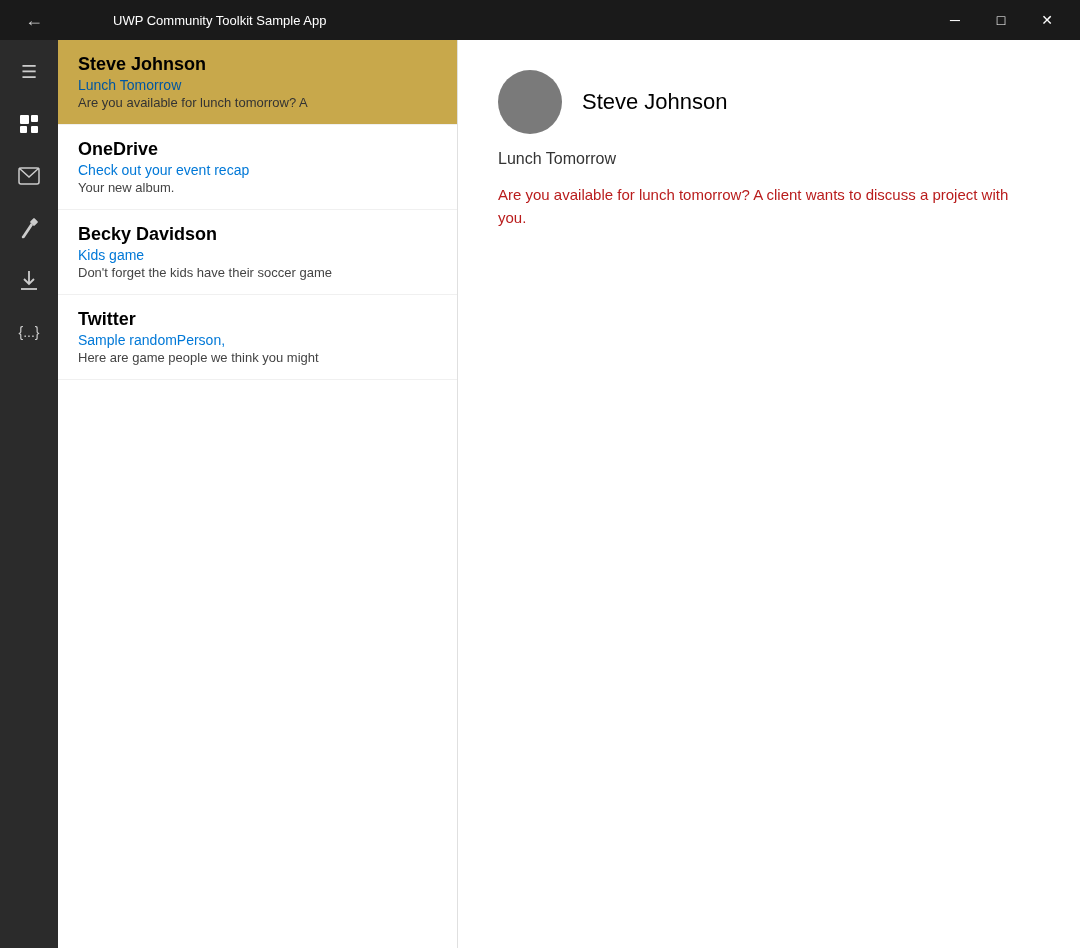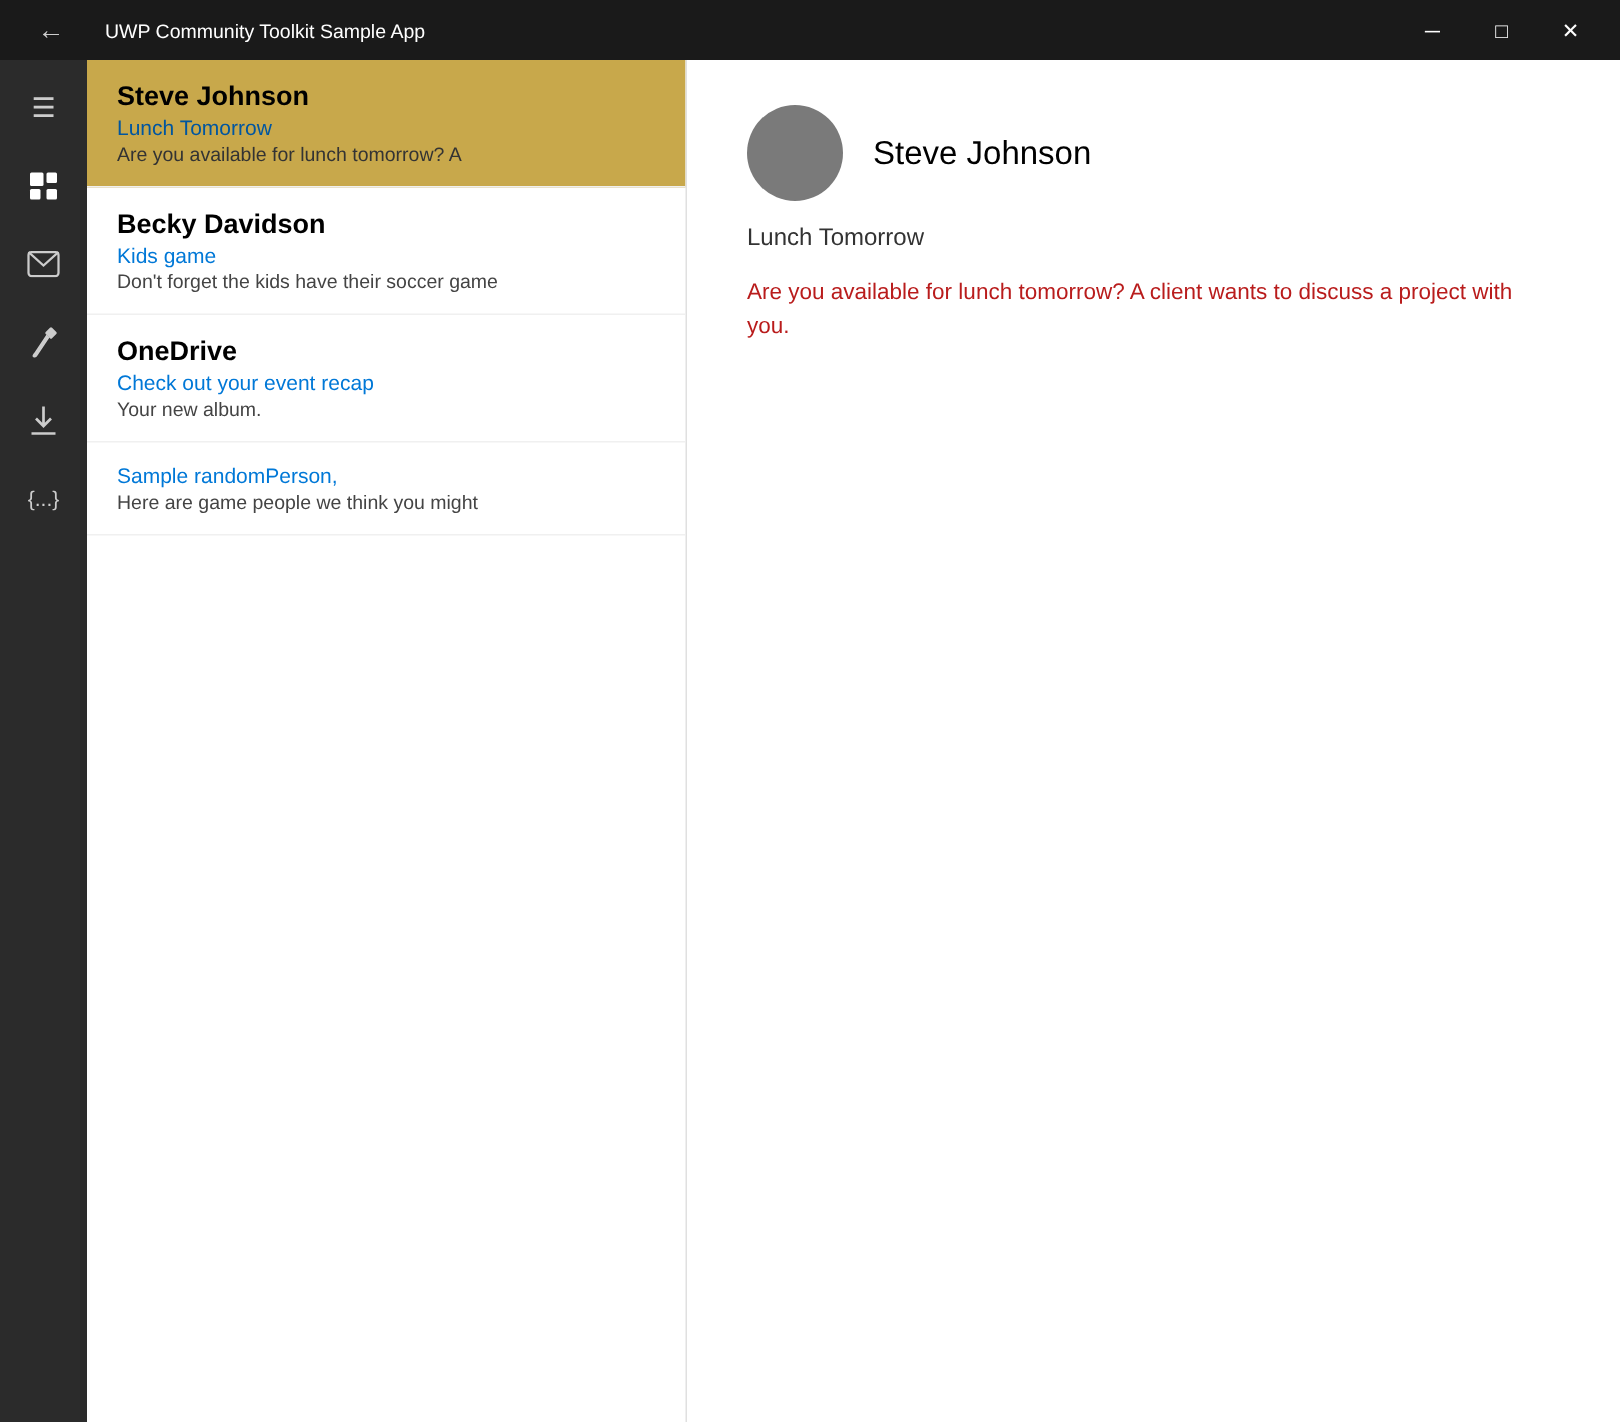--- a/index.html
+++ b/index.html
@@ -16,20 +16,21 @@
       padding: 0 10px;
     }
     .title-bar-left {
       display: flex;
       align-items: center;
       gap: 12px;
     }
     .title-bar-title {
       color: #ffffff;
       font-size: 13px;
+      margin-left: 43px;
     }
     .title-bar-controls {
       display: flex;
       align-items: center;
     }
     .title-bar-btn {
       width: 46px;
       height: 40px;
       display: flex;
       align-items: center;
@@ -200,32 +201,33 @@
 
   <div class="list-panel">
 
     <div class="list-item selected">
       <div class="list-item-sender">Steve Johnson</div>
       <div class="list-item-subject">Lunch Tomorrow</div>
       <div class="list-item-preview">Are you available for lunch tomorrow? A</div>
     </div>
 
     <div class="list-item">
+      <div class="list-item-sender">OneDrive</div>
+      <div class="list-item-subject">Check out your event recap</div>
+      <div class="list-item-preview">Your new album.</div>
+    </div>
+
+    <div class="list-item">
       <div class="list-item-sender">Becky Davidson</div>
       <div class="list-item-subject">Kids game</div>
       <div class="list-item-preview">Don't forget the kids have their soccer game</div>
     </div>
 
     <div class="list-item">
-      <div class="list-item-sender">OneDrive</div>
-      <div class="list-item-subject">Check out your event recap</div>
-      <div class="list-item-preview">Your new album.</div>
-    </div>
-
-    <div class="list-item">
+      <div class="list-item-sender">Twitter</div>
       <div class="list-item-subject">Sample randomPerson,</div>
       <div class="list-item-preview">Here are game people we think you might</div>
     </div>
   </div>
 
   <div class="detail-panel">
     <div class="detail-header">
       <div class="detail-avatar"></div>
       <div class="detail-sender-name">Steve Johnson</div>
     </div>

